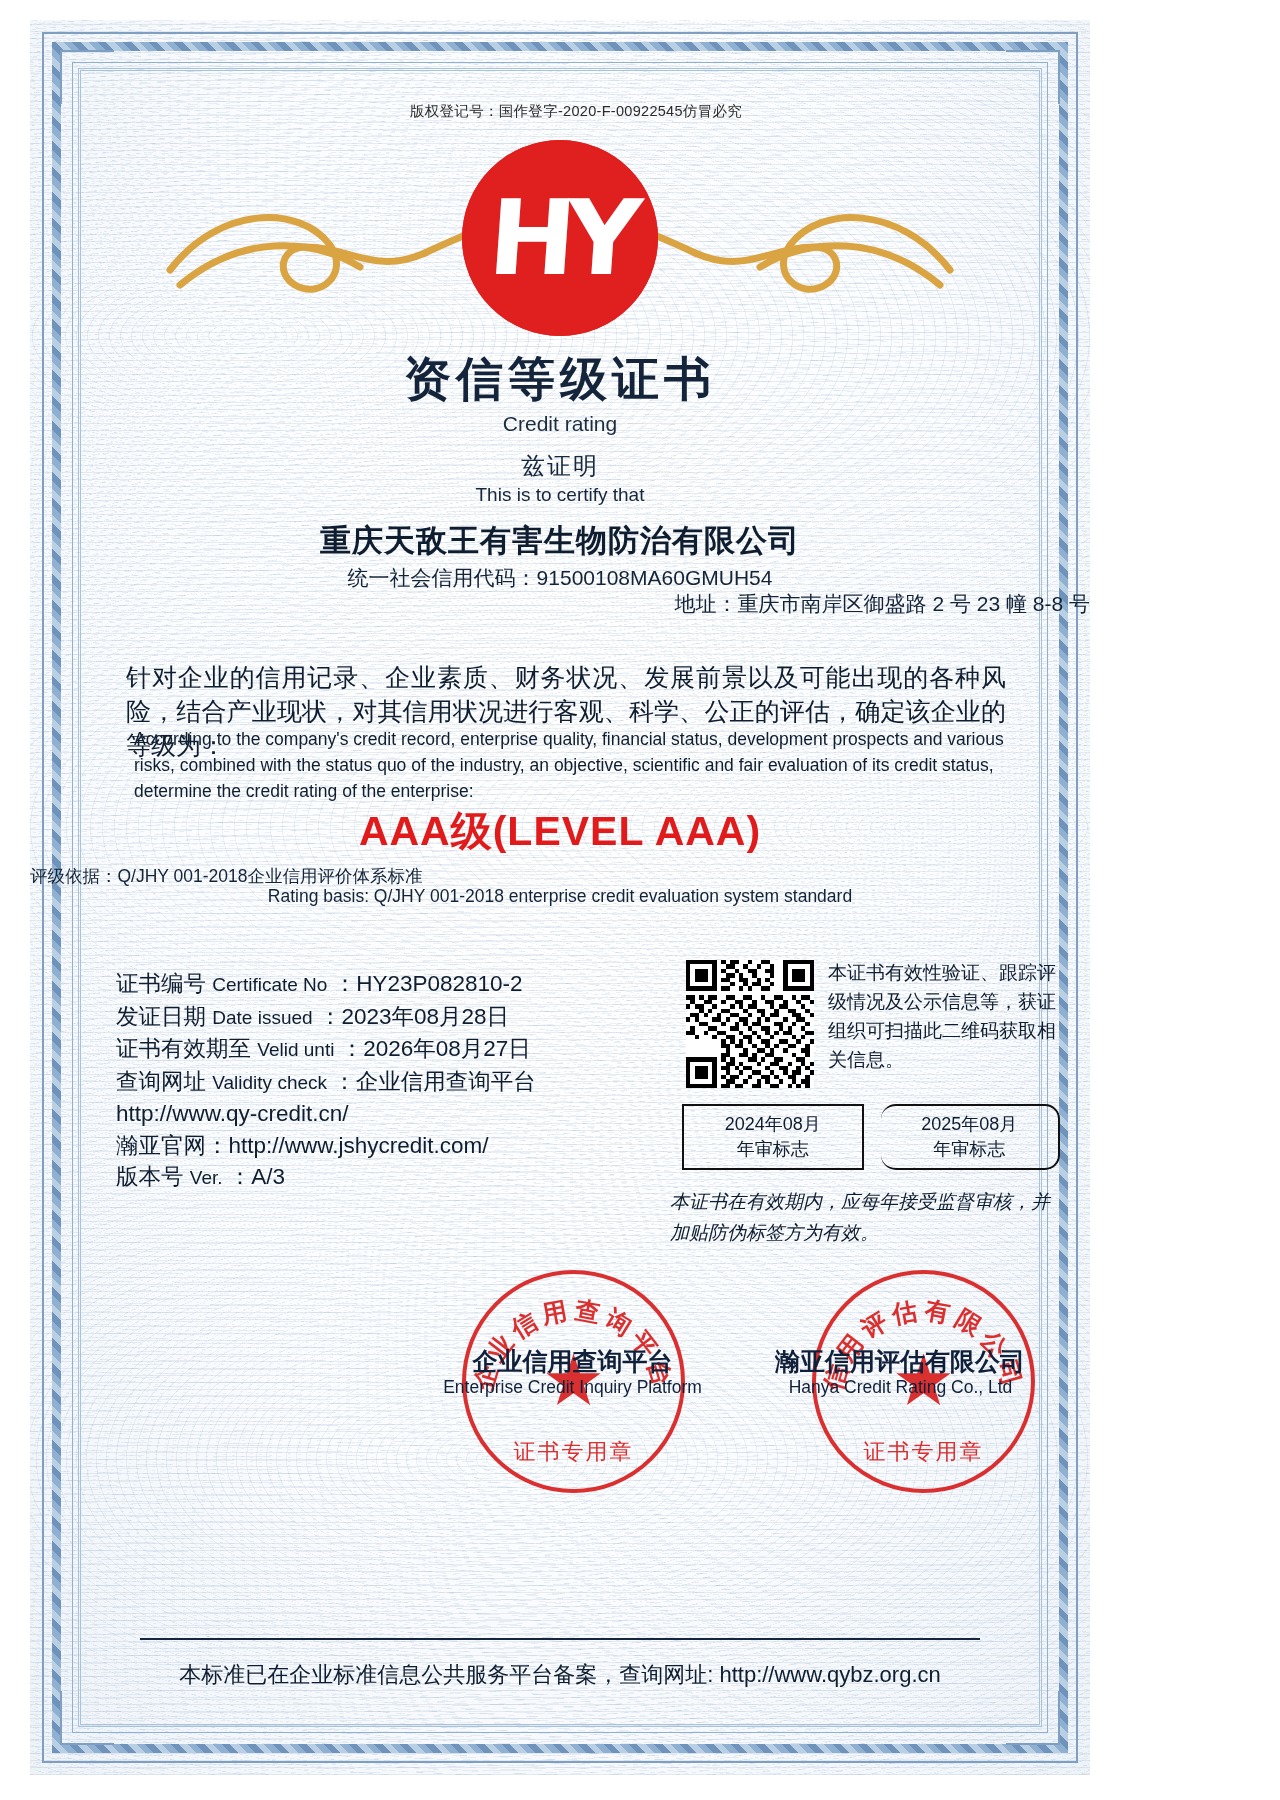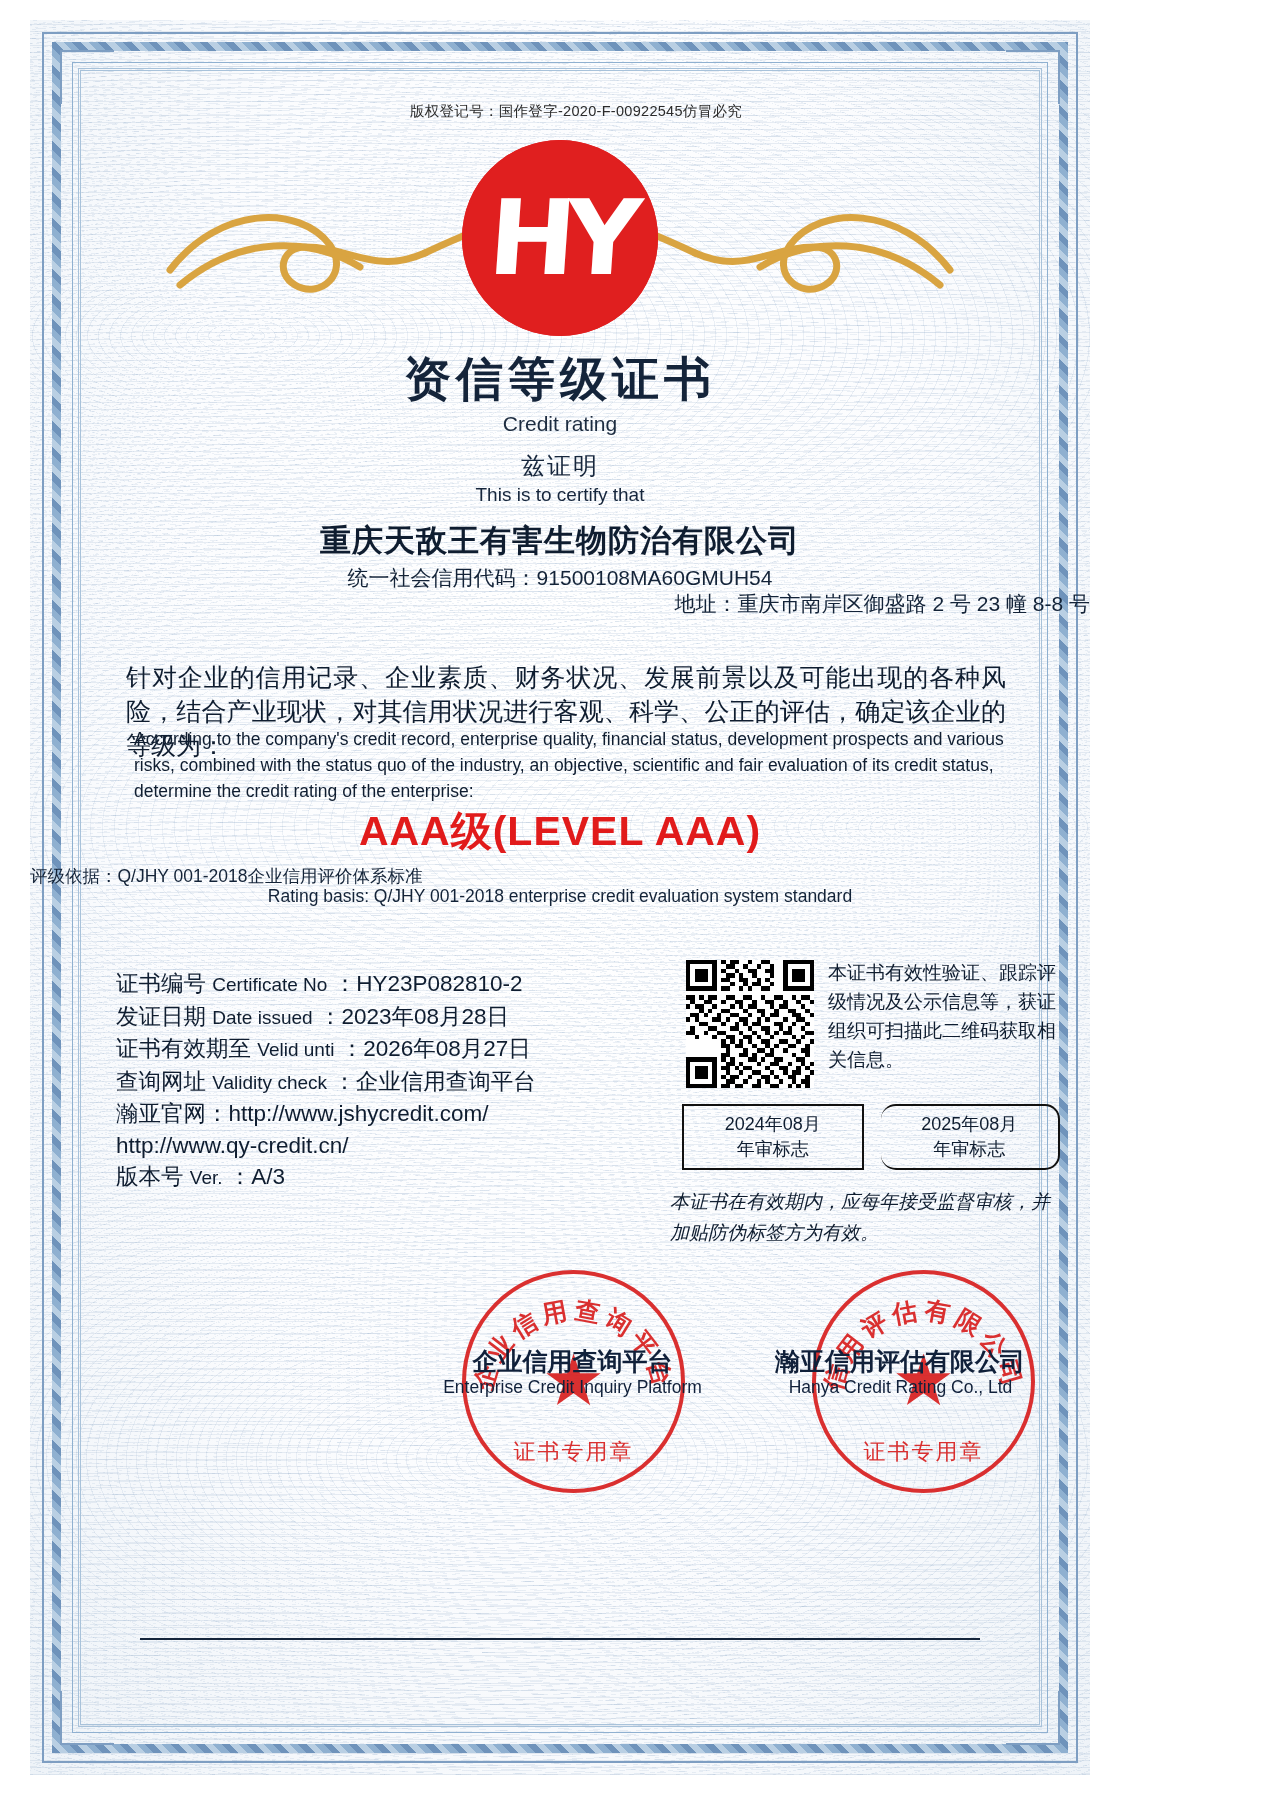--- a/index.html
+++ b/index.html
@@ -269,22 +269,22 @@
         <div class="row">
           <span>证书有效期至</span>
           <span class="lbl-en">Velid unti</span>
           <span>：2026年08月27日</span>
         </div>
         <div class="row">
           <span>查询网址</span>
           <span class="lbl-en">Validity check</span>
           <span>：企业信用查询平台</span>
         </div>
+        <div class="row">http://www.qy-credit.cn/</div>
         <div class="row">瀚亚官网：http://www.jshycredit.com/</div>
-        <div class="row">http://www.qy-credit.cn/</div>
         <div class="row">
           <span>版本号</span>
           <span class="lbl-en">Ver.</span>
           <span>：A/3</span>
         </div>
       </div>
 
       <div class="qr">
         <svg width="128" height="128" viewBox="0 0 29 29" shape-rendering="crispEdges" xmlns="http://www.w3.org/2000/svg">
           <rect width="29" height="29" fill="#fff"></rect>
@@ -537,15 +537,16 @@
         <div class="star">★</div>
         <div class="bottom-txt">证书专用章</div>
       </div>
 
       <div class="org org1">企业信用查询平台</div>
       <div class="org-en org1en">Enterprise Credit Inquiry Platform</div>
       <div class="org org2">瀚亚信用评估有限公司</div>
       <div class="org-en org2en">Hanya Credit Rating Co., Ltd</div>
 
       <div class="footer-line"></div>
+      <div class="footer">本标准已在企业标准信息公共服务平台备案，查询网址: http://www.qybz.org.cn</div>
     </div>
   </div>
 </div>
 
 </body></html>

